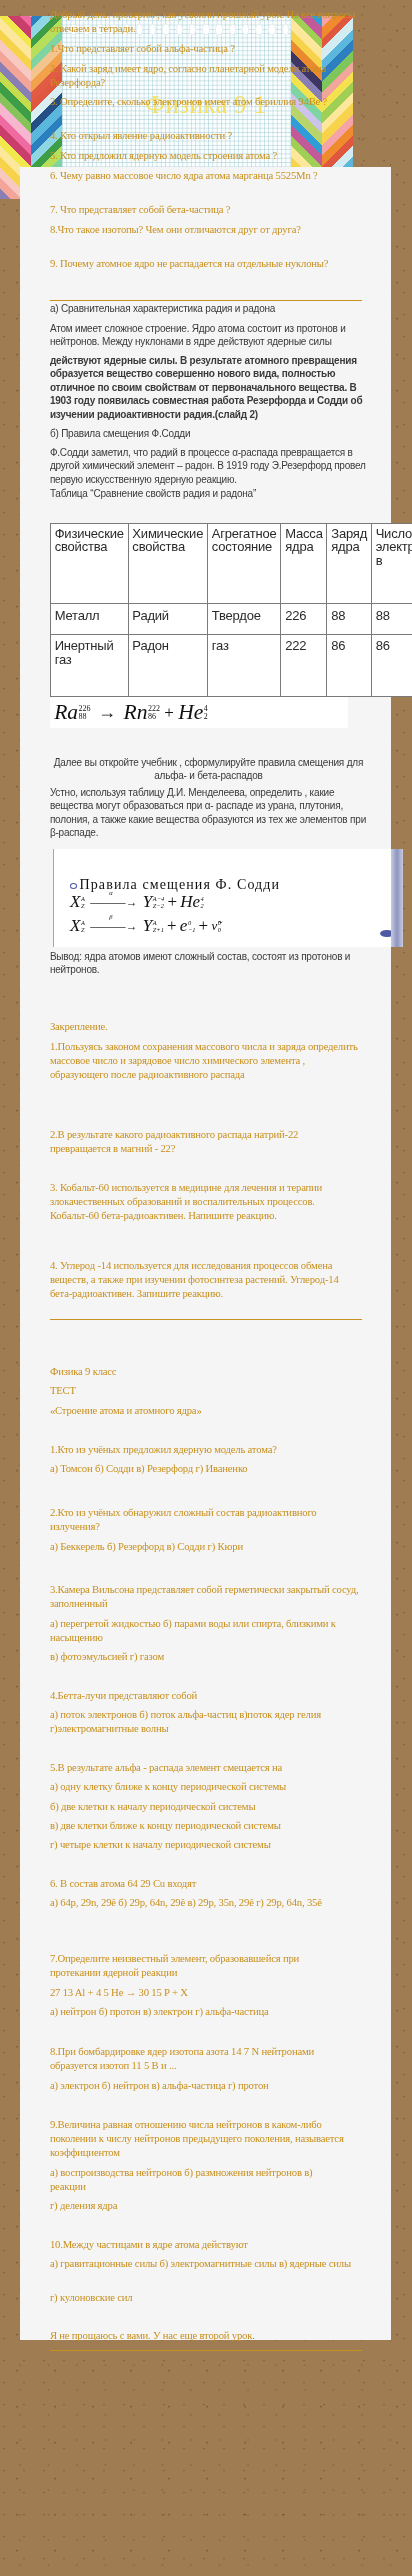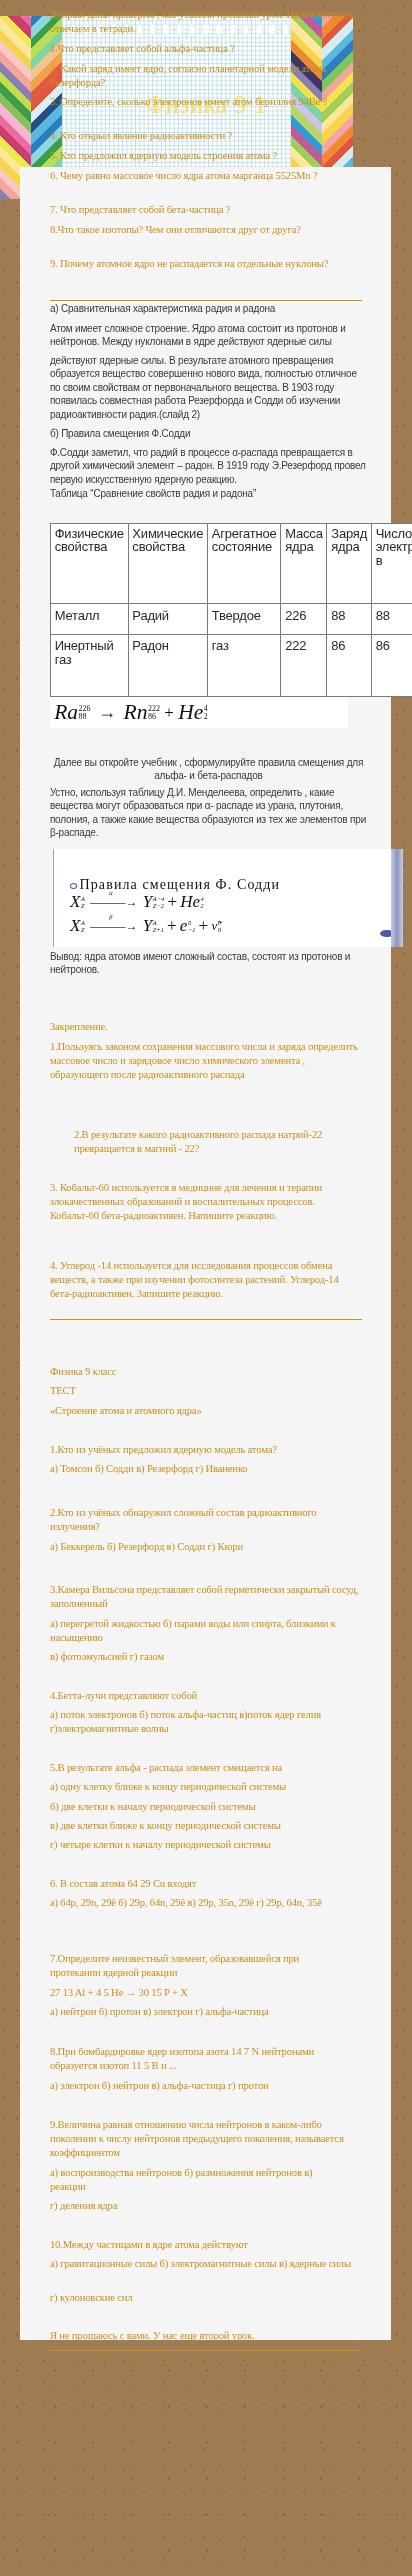--- a/index.html
+++ b/index.html
@@ -203,21 +203,21 @@
     <p class="abs serif" style="top: -39px;">4. Кто открыл явление радиоактивности ?</p>
     <p class="abs serif" style="top: -19px;">5. Кто предложил ядерную модель строения атома ?</p>
     <p class="abs serif" style="top: 1.1px; width: 306px;">6. Чему равно массовое число ядра атома марганца 5525Mn ?</p>
     <p class="abs serif" style="top: 35px;">7. Что представляет собой бета-частица ?</p>
     <p class="abs serif" style="top: 55px; width: 301px;">8.Что такое изотопы? Чем они отличаются друг от друга?</p>
     <p class="abs serif" style="top: 89px;">9. Почему атомное ядро не распадается на отдельные нуклоны?</p>
     <div class="hr" style="top: 133px;"></div>
 
     <p class="abs sans" style="top: 135px;">а) Сравнительная характеристика радия и радона</p>
     <p class="abs sans" style="top: 155px; width: 314px;">Атом имеет сложное строение. Ядро атома состоит из протонов и нейтронов. Между нуклонами в ядре действуют ядерные силы</p>
-    <p class="abs sans" style="top: 187px; width: 314px;">действуют ядерные силы. В результате атомного превращения образуется вещество совершенно нового вида, полностью отличное по своим свойствам от первоначального вещества. В 1903 году появилась совместная работа Резерфорда и Содди об изучении радиоактивности радия.(слайд 2)</p>
+    <p class="abs sans" style="top: 187px; width: 314px; font-weight: bold;">действуют ядерные силы. В результате атомного превращения образуется вещество совершенно нового вида, полностью отличное по своим свойствам от первоначального вещества. В 1903 году появилась совместная работа Резерфорда и Содди об изучении радиоактивности радия.(слайд 2)</p>
     <p class="abs sans" style="top: 260px;">б) Правила смещения Ф.Содди</p>
     <p class="abs sans" style="top: 279px; width: 317px;">Ф.Содди заметил, что радий в процессе α-распада превращается в другой химический элемент – радон. В 1919 году Э.Резерфорд провел первую искусственную ядерную реакцию.</p>
     <p class="abs sans" style="top: 320px;">Таблица “Сравнение свойств радия и радона”</p>
 
     <table class="rr-table" style="top: 356px;">
       <tbody>
           <tr class="hdr">
         <td style="width:62px;">Физические свойства</td>
         <td style="width:61px;">Химические свойства</td>
         <td style="width:62px;">Агрегатное состояние</td>
@@ -316,21 +316,21 @@
           </span>
       </div>
       <div class="dot"></div>
       <div class="bar"></div>
     </div>
 
     <p class="abs sans" style="top: 783px; width: 322px;">Вывод: ядра атомов имеют сложный состав, состоят из протонов и нейтронов.</p>
 
     <p class="abs serif" style="top: 852px;">Закрепление.</p>
     <p class="abs serif" style="top: 872px; width: 312px;">1.Пользуясь законом сохранения массового числа и заряда определить массовое число и зарядовое число химического элемента , образующего после радиоактивного распада</p>
-    <p class="abs serif" style="top: 960px; width: 279px; margin-left: 24px;">2.В результате какого радиоактивного распада натрий-22 превращается в магний - 22?</p>
+    <p class="abs serif" style="top: 960px; width: 279px;">2.В результате какого радиоактивного распада натрий-22 превращается в магний - 22?</p>
     <p class="abs serif" style="top: 1013px; width: 312px;">3. Кобальт-60 используется в медицине для лечения и терапии злокачественных образований и воспалительных процессов. Кобальт-60 бета-радиоактивен. Напишите реакцию.</p>
     <p class="abs serif" style="top: 1091px; width: 312px;">4. Углерод -14 используется для исследования процессов обмена веществ, а также при изучении фотосинтеза растений. Углерод-14 бета-радиоактивен. Запишите реакцию.</p>
     <div class="hr" style="top: 1152px;"></div>
 
     <p class="abs serif" style="top: 1197px;">Физика 9 класс</p>
     <p class="abs serif" style="top: 1216px;">ТЕСТ</p>
     <p class="abs serif" style="top: 1236px;">«Строение атома и атомного ядра»</p>
 
     <p class="abs serif" style="top: 1275px;">1.Кто из учёных предложил ядерную модель атома?</p>
     <p class="abs serif" style="top: 1294px;">а) Томсон б) Содди в) Резерфорд г) Иваненко</p>

